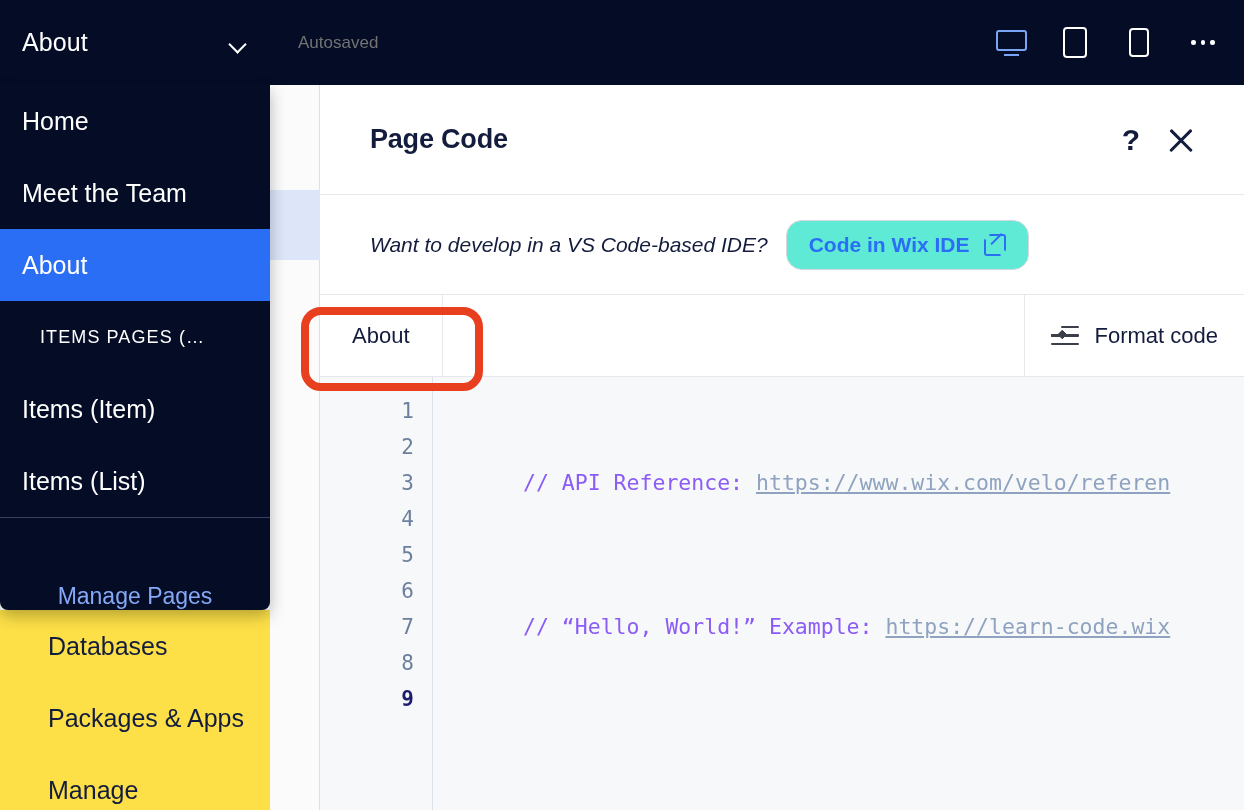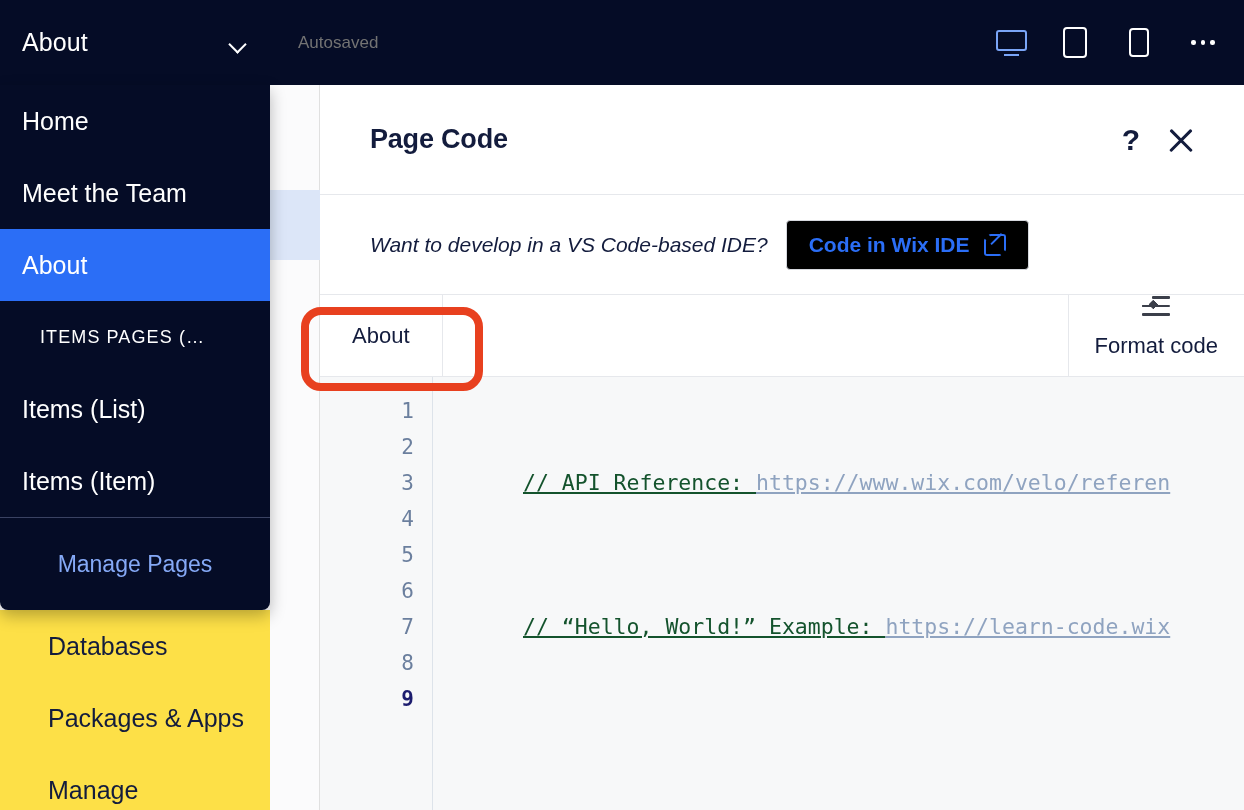--- a/index.html
+++ b/index.html
@@ -69,21 +69,21 @@
     color:#ffffff; font-size:25px; font-weight:400; white-space:nowrap;
   }
   .dd-item.active { background:#2b6ef6; }
   .dd-section {
     height:72px; display:flex; align-items:center; padding:0 40px;
     color:#ffffff; font-size:18px; font-weight:400; letter-spacing:1.1px;
     white-space:nowrap;
   }
   .dd-sep { height:1px; background:#3a4262; margin:0; }
   .dd-manage {
-    height:92px; display:flex; align-items:center; justify-content:center;
+    height:92px; display:flex; align-items:flex-end; justify-content:center;
     color:#85a9f6; font-size:23px;
   }
 
   
   .sidebar-lower {
     position:absolute; left:0; top:610px; width:270px; height:200px;
     background:#fde047; z-index:10;
   }
   .sb-item {
     height:72px; display:flex; align-items:center; padding:0 48px;
@@ -109,21 +109,21 @@
   }
   .xclose::before{ transform:rotate(45deg);} .xclose::after{ transform:rotate(-45deg);}
 
   .ide-row {
     height:100px; display:flex; align-items:center; padding-left:50px;
     border-bottom:1px solid #e6e8ec; background:#ffffff;
   }
   .ide-text { font-size:21px; color:#131c3d;font-style:italic; }
   .ide-btn {
     margin-left:18px; height:50px; display:flex; align-items:center; gap:14px;
-    padding:0 22px; border:1px solid #d6d8de; border-radius:4px; background:#000000;justify-content:center;
+    padding:0 22px; border:1px solid #d6d8de; border-radius:16px; background:#5eead4;justify-content:center;
   }
   .ide-btn-label { color:#2b6ef6; font-size:21px; font-weight:700; }
   .ext-ico { width:22px; height:22px; position:relative; }
   .ext-ico .bx { position:absolute; left:0; bottom:0; width:18px; height:18px;
       border:2.4px solid #2b6ef6; border-top-color:transparent; border-right-color:transparent;
       border-radius:3px;}
   .ext-ico .bx2 { position:absolute; left:4px; top:0; width:18px; height:18px;
       border:2.4px solid #2b6ef6; border-bottom-color:transparent; border-left-color:transparent;
       border-radius:3px;}
   .ext-ico .arr { position:absolute; left:5px; top:4px; width:15px; height:2.4px;
@@ -133,21 +133,21 @@
   .tabstrip {
     height:82px; display:flex; align-items:stretch;
     border-bottom:1px solid #e6e8ec; background:#ffffff; position:relative;
   }
   .tab {
     display:flex; align-items:center; padding:0 32px; font-size:22px; color:#131c3d;
     border-right:1px solid #e6e8ec; background:#ffffff;
   }
   .fmt-btn {
     margin-left:auto; display:flex; align-items:center; gap:16px;
-    padding:0 26px; border-left:1px solid #e6e8ec; font-size:22px; color:#131c3d;flex-direction:column;
+    padding:0 26px; border-left:1px solid #e6e8ec; font-size:22px; color:#131c3d;
   }
   .fmt-ico { width:28px; height:22px; position:relative; flex:0 0 auto;}
   .fmt-ico span{ position:absolute; right:0; height:2.6px; background:#3b3f4a; border-radius:1px;}
   .fmt-ico span:nth-child(1){ top:1px; width:18px;}
   .fmt-ico span:nth-child(2){ top:9.5px; width:28px;}
   .fmt-ico span:nth-child(3){ top:18px; width:28px;}
   .fmt-ico .ar{ position:absolute; left:0; top:9.5px; width:13px; height:2.6px; background:#3b3f4a;}
   .fmt-ico .ah{ position:absolute; left:8px; top:6px; width:7px; height:7px;
      border-right:2.6px solid #3b3f4a; border-bottom:2.6px solid #3b3f4a; transform:rotate(-45deg);}
 
@@ -161,21 +161,21 @@
   .gutter {
     position:absolute; left:0; top:0; width:113px; height:100%;
     border-right:1px solid #dde3ea; background:#f7f8f9;
     text-align:right; padding:16px 18px 0 0;
     color:#6b7f9e; font-size:21px; line-height:36px;
   }
   .gutter .cur { color:#1c1c6e; font-weight:700; }
   .codearea { position:absolute; left:113px; top:0; right:0; height:100%;
     padding:16px 0 0 0; white-space:pre; }
   .ln { height:36px; padding-left:90px; position:relative; }
-  .cmt { color:#14532d;text-decoration:underline; }
+  .cmt { color:#8b5cf6; }
   .lnk { color:#8fa3c0; text-decoration:underline;text-align:center; }
 
   
   .annot {
     position:absolute; left:301px; top:307px; width:182px; height:84px;
     border:8px solid #e8401f; border-radius:20px; z-index:60; pointer-events:none;
   }
 </style>
 </head>
 <body>
@@ -234,24 +234,24 @@
     <div class="dd-item">
       <span>Meet the Team</span>
     </div>
     <div class="dd-item active">
       <span>About</span>
     </div>
     <div class="dd-section">
       <span>ITEMS PAGES (…</span>
     </div>
     <div class="dd-item">
+      <span>Items (Item)</span>
+    </div>
+    <div class="dd-item">
       <span>Items (List)</span>
-    </div>
-    <div class="dd-item">
-      <span>Items (Item)</span>
     </div>
     <div class="dd-sep"></div>
     <div class="dd-manage">
       <span>Manage Pages</span>
     </div>
   </div>
 
   <div class="panel">
 
     <div class="panel-head">

